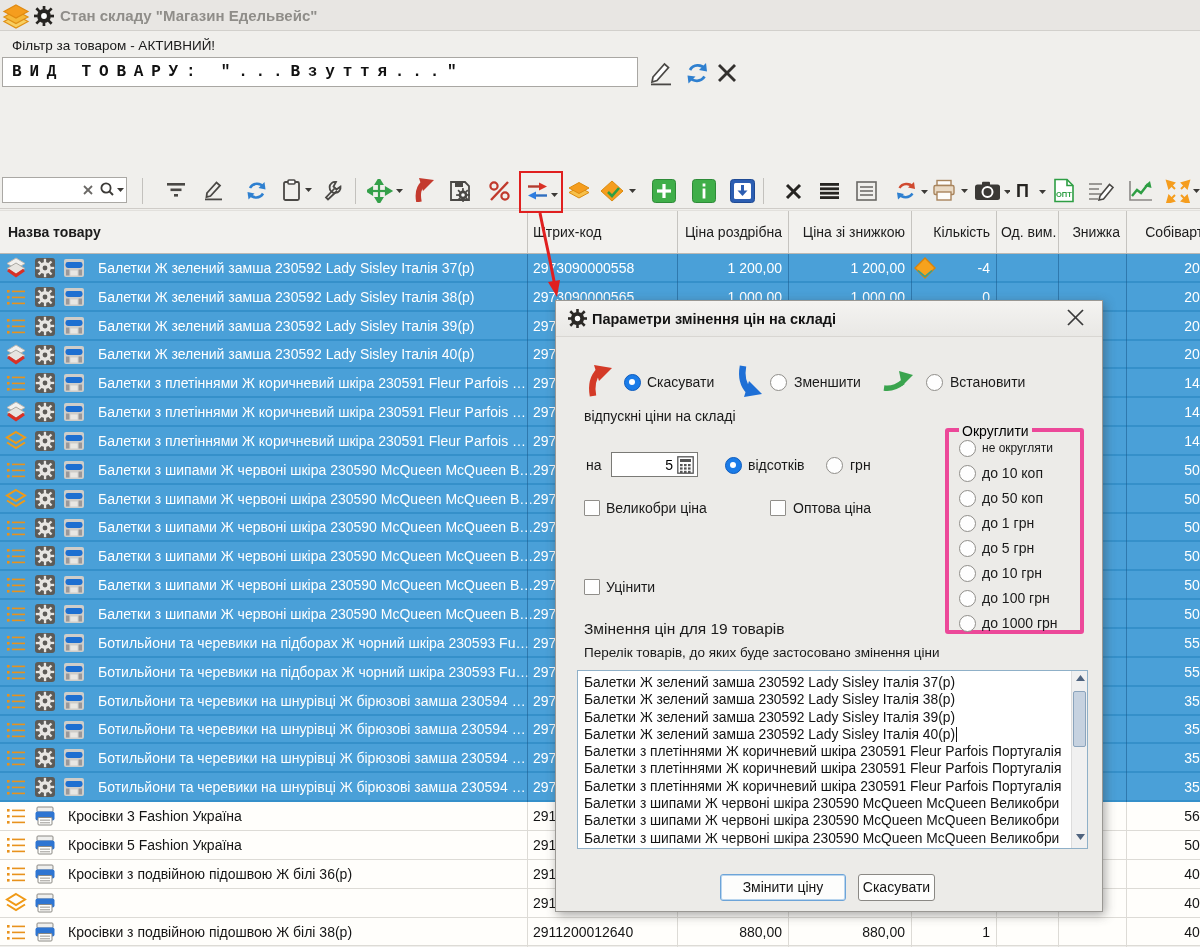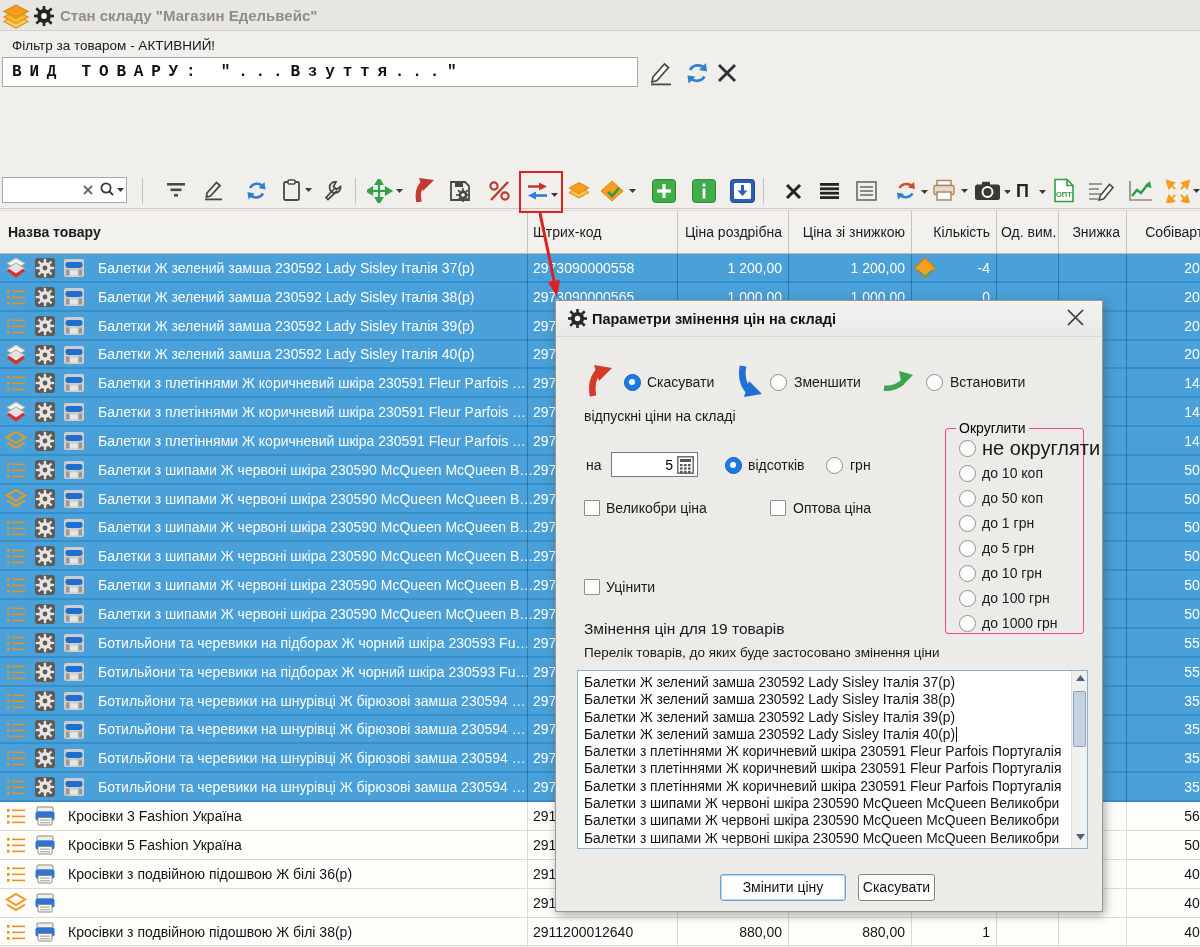--- a/index.html
+++ b/index.html
@@ -23,21 +23,21 @@
 .ct.r { text-align:right; padding-right:4px; }
 .ric { position:absolute; top:3px; }
 .bcol { position:absolute; width:1px; background:rgba(25,90,140,0.55); }
 .wcol { position:absolute; width:1px; background:#dddbd6; }
 #dialog { position:absolute; left:555px; top:300px; width:548px; height:612px; background:#ecebe8; border:1px solid #9a9894; box-shadow:2px 3px 10px rgba(60,60,60,0.45); z-index:20; }
 #dlg-title { position:absolute; left:0; top:0; width:100%; height:36px; background:linear-gradient(#f4f3f1,#e9e8e5); border-bottom:1px solid #d8d6d2; }
 #dlg-list { position:absolute; left:21px; top:369px; width:511px; height:179px; background:#fff; border:1px solid #8fb0c8; }
 #dlg-scroll { position:absolute; right:0; top:0; width:16px; height:100%; background:#f0f0f0; border-left:1px solid #dcdcdc; }
 #dlg-scroll .sarr { position:absolute; left:0.5px; }
 #dlg-thumb { position:absolute; left:1px; top:20px; width:13px; height:56px; background:#c6d2e0; border:1px solid #8ba4bc; border-radius:2px; }
-#dlg-group { position:absolute; left:389px; top:127px; width:139px; height:206px; border:1px solid #ec4899; border-radius:3px; }
+#dlg-group { position:absolute; left:389px; top:127px; width:139px; height:206px; border:4px solid #ec4899; border-radius:3px; }
 .dbtn { position:absolute; top:573px; width:126px; height:27px; background:#fdfdfc; border:1px solid #8a8884; border-radius:3px; text-align:center; line-height:25px; font-size:14px; color:#141414; }
 </style></head>
 <body>
 <div id="page">
   <div id="titlebar">
     <div style="position:absolute;left:2px;top:2px"><svg width="28" height="28" viewBox="0 0 28 28" style="">
 <polygon points="14,13 26,19.5 14,26 2,19.5" fill="#f8cf62" stroke="#e09015" stroke-width="1.2"></polygon>
 <polygon points="14,8.5 26,15 14,21.5 2,15" fill="#f5b83a" stroke="#e09015" stroke-width="1.2"></polygon>
 <polygon points="14,3 26,9.5 14,16 2,9.5" fill="#f59d1e" stroke="#e08a10" stroke-width="1.2"></polygon>
 </svg></div>
@@ -1173,21 +1173,21 @@
       <div class="sarr" style="bottom:0"><svg width="15" height="15" viewBox="0 0 15 15" style="">
               <polygon points="7.5,11 12,5 3,5" fill="#4f637e"></polygon>
             </svg></div>
       <div id="dlg-thumb"></div>
     </div>
   </div>
   <div id="dlg-group">
      <div style="position:absolute;left:10px;top:-9px;background:#ecebe8;padding:0 3px;font-size:14px">Округлити</div>
   </div>
   <div style="position:absolute;left:402.5px;top:138.5px;width:17px;height:17px;border-radius:50%;background:#fefefe;border:1.4px solid #908e8a;box-sizing:border-box"></div>
-      <div style="position:absolute;left:426px;top:147px;transform:translateY(-50%);font-size:20px;font-weight:normal;color:#1a1a1a;white-space:nowrap">не округляти</div>
+      <div style="position:absolute;left:426px;top:147px;transform:translateY(-50%);font-size:12px;font-weight:normal;color:#1a1a1a;white-space:nowrap">не округляти</div>
       <div style="position:absolute;left:402.5px;top:163.5px;width:17px;height:17px;border-radius:50%;background:#fefefe;border:1.4px solid #908e8a;box-sizing:border-box"></div>
       <div style="position:absolute;left:426px;top:172px;transform:translateY(-50%);font-size:14px;font-weight:normal;color:#1a1a1a;white-space:nowrap">до 10 коп</div>
       <div style="position:absolute;left:402.5px;top:188.5px;width:17px;height:17px;border-radius:50%;background:#fefefe;border:1.4px solid #908e8a;box-sizing:border-box"></div>
       <div style="position:absolute;left:426px;top:197px;transform:translateY(-50%);font-size:14px;font-weight:normal;color:#1a1a1a;white-space:nowrap">до 50 коп</div>
       <div style="position:absolute;left:402.5px;top:213.5px;width:17px;height:17px;border-radius:50%;background:#fefefe;border:1.4px solid #908e8a;box-sizing:border-box"></div>
       <div style="position:absolute;left:426px;top:222px;transform:translateY(-50%);font-size:14px;font-weight:normal;color:#1a1a1a;white-space:nowrap">до 1 грн</div>
       <div style="position:absolute;left:402.5px;top:238.5px;width:17px;height:17px;border-radius:50%;background:#fefefe;border:1.4px solid #908e8a;box-sizing:border-box"></div>
       <div style="position:absolute;left:426px;top:247px;transform:translateY(-50%);font-size:14px;font-weight:normal;color:#1a1a1a;white-space:nowrap">до 5 грн</div>
       <div style="position:absolute;left:402.5px;top:263.5px;width:17px;height:17px;border-radius:50%;background:#fefefe;border:1.4px solid #908e8a;box-sizing:border-box"></div>
       <div style="position:absolute;left:426px;top:272px;transform:translateY(-50%);font-size:14px;font-weight:normal;color:#1a1a1a;white-space:nowrap">до 10 грн</div>

